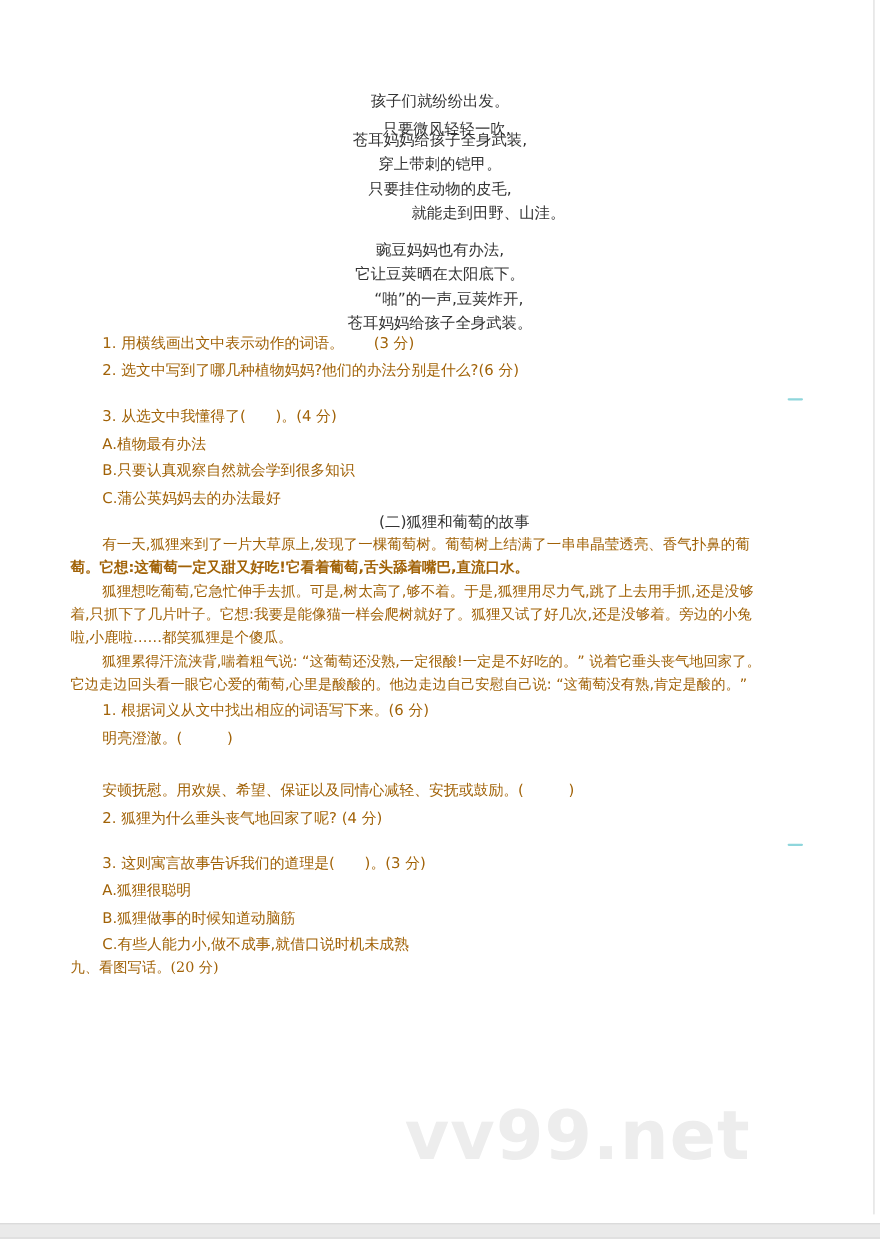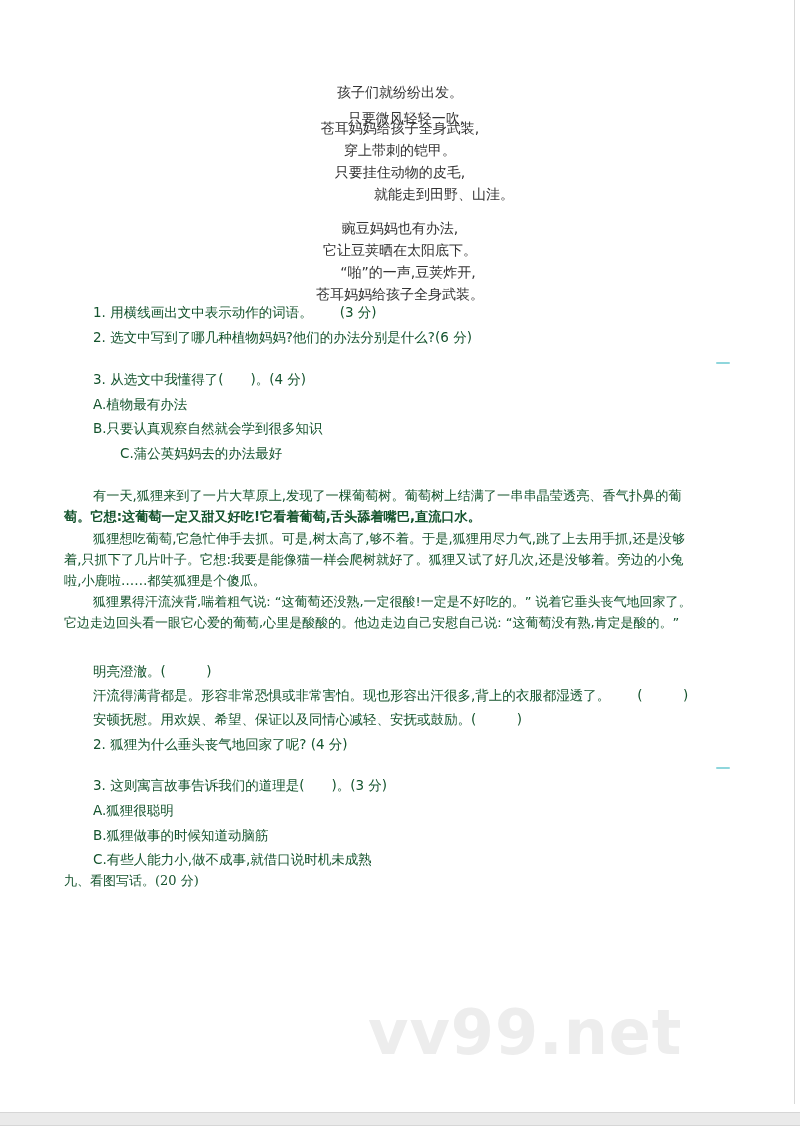--- a/index.html
+++ b/index.html
@@ -31,21 +31,21 @@
       font-size: 14px;
       line-height: 20px;
       white-space: nowrap;
       color: #333;
     }
     .line {
       position: absolute;
       font-size: 13.5px;
       line-height: 20px;
       white-space: nowrap;
-      color: #14532d;
+      color: #a16207;
     }
     .serif {
       font-family: "DejaVu Serif", "Liberation Serif", serif;
     }
     .section-title {
       position: absolute;
       left: 0;
       width: 800px;
       text-align: center;
       font-size: 14px;
@@ -100,32 +100,33 @@
   <div class="poem-line" style="top:240px;">它让豆荚晒在太阳底下。</div>
   <div class="poem-line" style="top:262px; padding-left:16px; box-sizing:border-box;text-align:center;">“啪”的一声,豆荚炸开,</div>
   <div class="poem-line" style="top:284px;">苍耳妈妈给孩子全身武装。</div>
 
   <div class="line" style="left:93px; top:302px;">1. 用横线画出文中表示动作的词语。　　(3 分)</div>
   <div class="line" style="left:93px; top:327px;">2. 选文中写到了哪几种植物妈妈?他们的办法分别是什么?(6 分)</div>
   <div class="answer-mark" style="left:716px; top:362px;"></div>
   <div class="line" style="left:93px; top:369px;">3. 从选文中我懂得了(　　)。(4 分)</div>
   <div class="line" style="left:93px; top:394px;">A.植物最有办法</div>
   <div class="line" style="left:93px; top:418px;">B.只要认真观察自然就会学到很多知识</div>
-  <div class="line" style="left:93px; top:443px;margin-left:27px;">C.蒲公英妈妈去的办法最好</div>
+  <div class="line" style="left:93px; top:443px;">C.蒲公英妈妈去的办法最好</div>
 
+  <div class="section-title" style="top:465px; padding-left:26px; box-sizing:border-box;">(二)狐狸和葡萄的故事</div>
   <div class="line" style="left:93px; top:486px; font-size:13.2px;">有一天,狐狸来到了一片大草原上,发现了一棵葡萄树。葡萄树上结满了一串串晶莹透亮、香气扑鼻的葡</div>
   <div class="line" style="left:64px; top:507px; font-size:13.2px;font-weight:bold;">萄。它想:这葡萄一定又甜又好吃!它看着葡萄,舌头舔着嘴巴,直流口水。</div>
   <div class="line" style="left:93px; top:529px; font-size:13.2px;">狐狸想吃葡萄,它急忙伸手去抓。可是,树太高了,够不着。于是,狐狸用尽力气,跳了上去用手抓,还是没够</div>
   <div class="line" style="left:64px; top:571px; font-size:13.2px;">啦,小鹿啦……都笑狐狸是个傻瓜。</div>
   <div class="line" style="left:64px; top:550px; font-size:13.2px;">着,只抓下了几片叶子。它想:我要是能像猫一样会爬树就好了。狐狸又试了好几次,还是没够着。旁边的小兔</div>
   <div class="line" style="left:93px; top:592px; font-size:13px;">狐狸累得汗流浃背,喘着粗气说: “这葡萄还没熟,一定很酸!一定是不好吃的。” 说着它垂头丧气地回家了。</div>
   <div class="line" style="left:64px; top:613px; font-size:13px;">它边走边回头看一眼它心爱的葡萄,心里是酸酸的。他边走边自己安慰自己说: “这葡萄没有熟,肯定是酸的。”</div>
 
+  <div class="line" style="left:93px; top:636px;">1. 根据词义从文中找出相应的词语写下来。(6 分)</div>
   <div class="line" style="left:93px; top:661px;">明亮澄澈。(　　　)</div>
-  <div class="line" style="left:93px; top:685px;">汗流得满背都是。形容非常恐惧或非常害怕。现也形容出汗很多,背上的衣服都湿透了。　　(　　　)</div>
   <div class="line" style="left:93px; top:709px;">安顿抚慰。用欢娱、希望、保证以及同情心减轻、安抚或鼓励。(　　　)</div>
   <div class="line" style="left:93px; top:734px;">2. 狐狸为什么垂头丧气地回家了呢? (4 分)</div>
   <div class="answer-mark" style="left:716px; top:767px;"></div>
   <div class="line" style="left:93px; top:775px;">3. 这则寓言故事告诉我们的道理是(　　)。(3 分)</div>
   <div class="line" style="left:93px; top:800px;">A.狐狸很聪明</div>
   <div class="line" style="left:93px; top:825px;">B.狐狸做事的时候知道动脑筋</div>
   <div class="line" style="left:93px; top:849px;">C.有些人能力小,做不成事,就借口说时机未成熟</div>
 
   <div class="line serif" style="left:64px; top:871px; font-size:13px;">九、看图写话。(20 分)</div>
 

